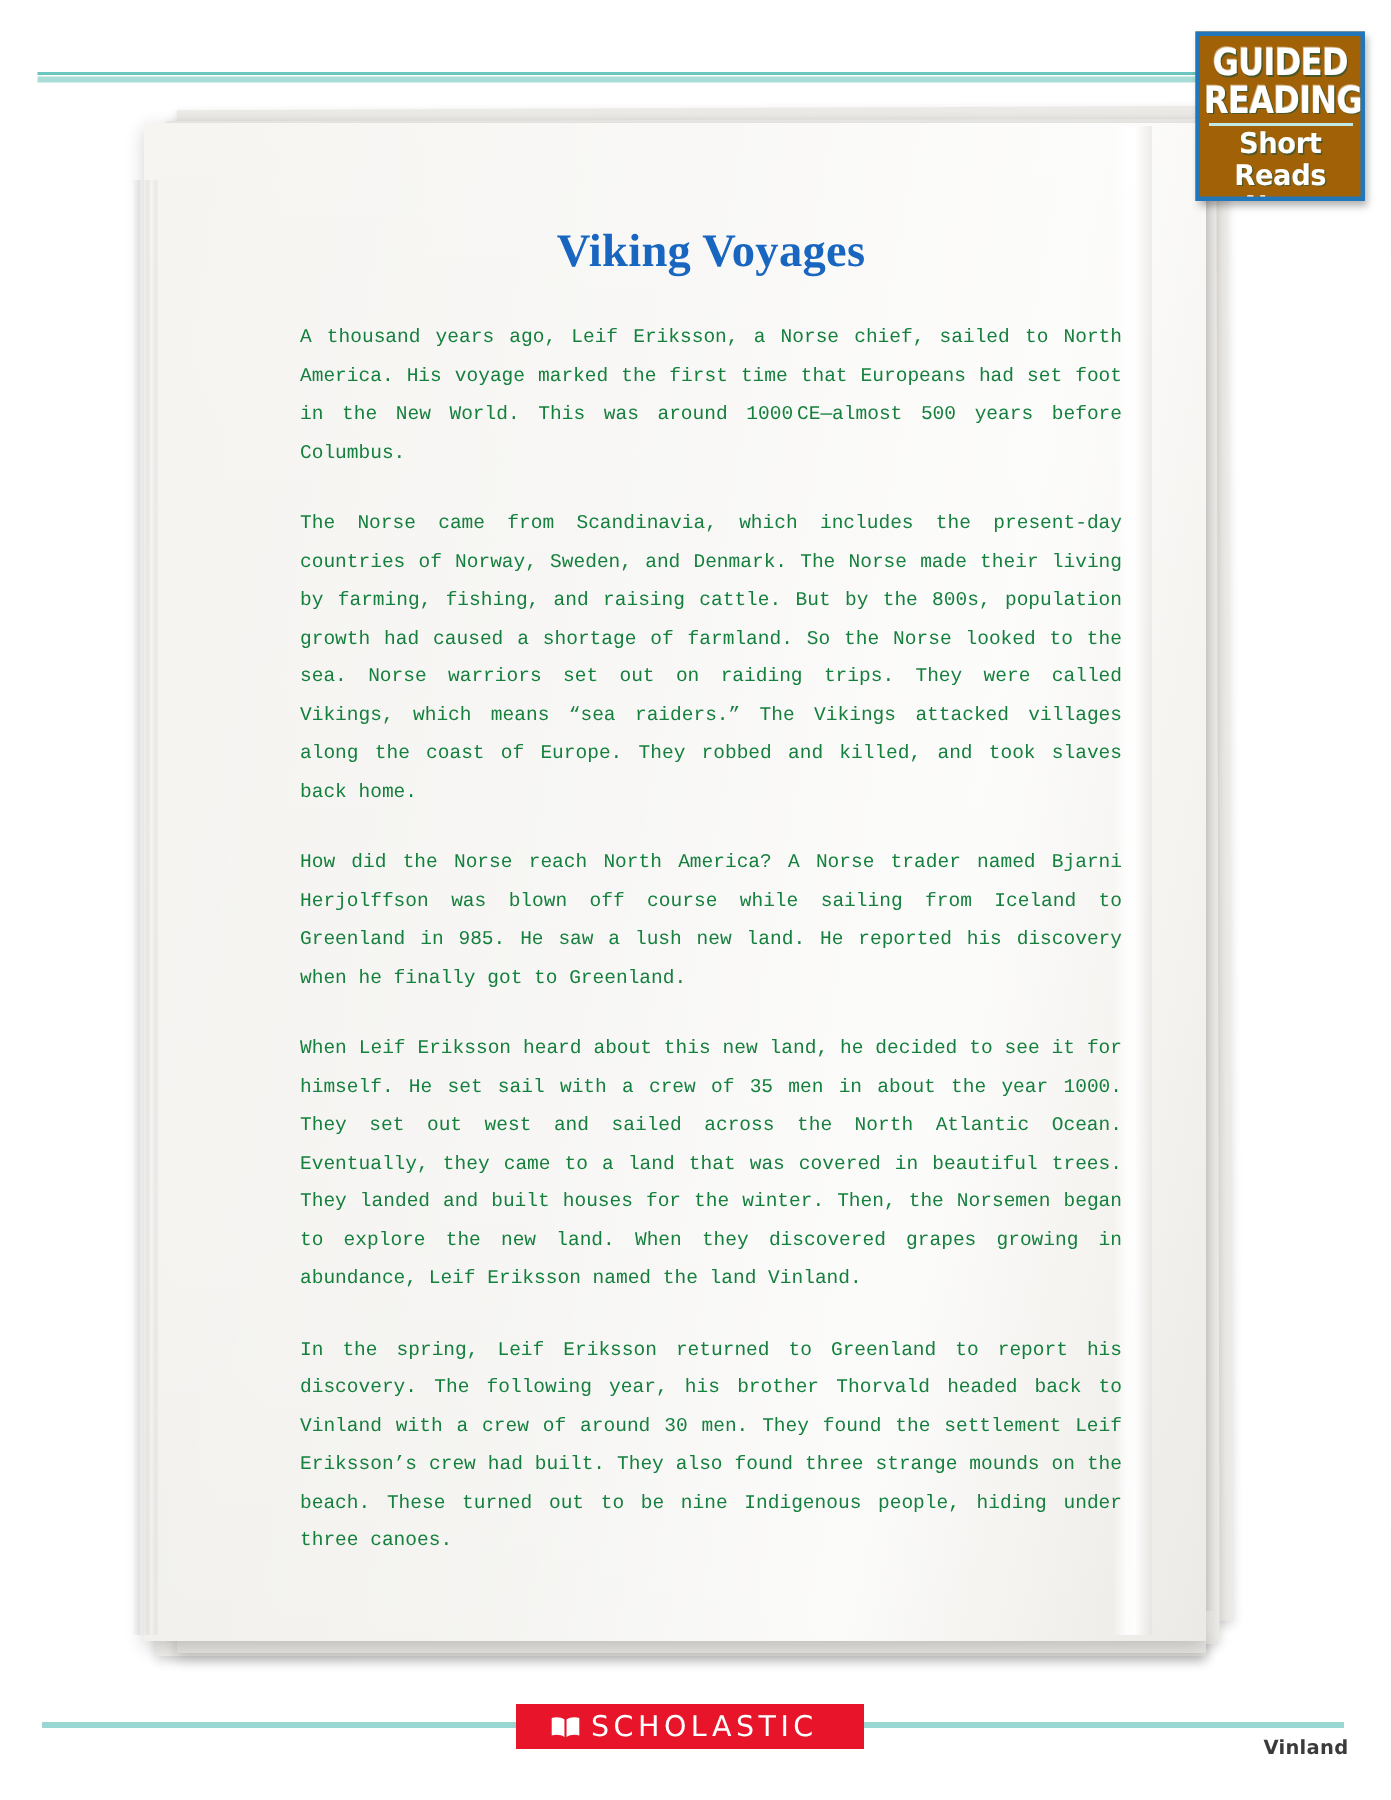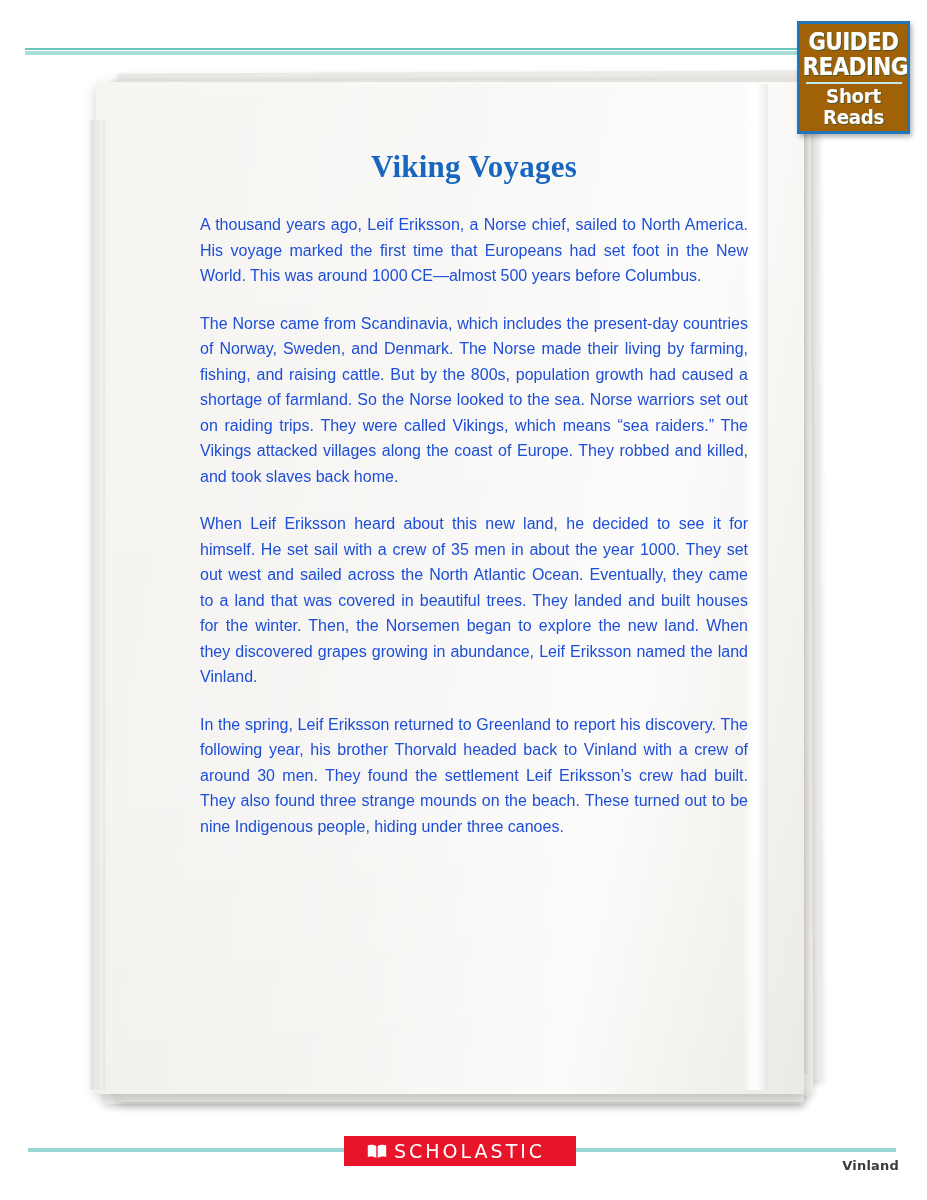--- a/index.html
+++ b/index.html
@@ -159,24 +159,24 @@
     text-align: center;
     font-family: "Liberation Serif", serif;
     font-weight: bold;
     font-size: 31px;
     line-height: 34px;
     color: #1866c0;
     letter-spacing: 0.2px;
   }
   #article p {
     margin: 0 0 22px 0;
-    font-family: Liberation Sans, sans-serif;
-    font-size: 16px;
+    font-family: Liberation Mono, monospace;
+    font-size: 13px;
     line-height: 25.5px;
-    color: #1d4ed8;
+    color: #15803d;
     text-align: justify;
     text-align-last: left;
     hyphens: none;
   }
   #article p:last-child { margin-bottom: 0; }
 
   
   #scholastic-logo {
     position: absolute;
     left: 344px;
@@ -233,20 +233,21 @@
   <div class="bigline">READING</div>
   <div class="rule"></div>
   <div class="smline">Short Reads</div>
   <div class="smline">Non-fiction</div>
 </div>
 
 <div id="article">
   <h1>Viking Voyages</h1>
   <p>A thousand years ago, Leif Eriksson, a Norse chief, sailed to North America. His voyage marked the first time that Europeans had set foot in the New World. This was around 1000 CE—almost 500 years before Columbus.</p>
   <p>The Norse came from Scandinavia, which includes the present-day countries of Norway, Sweden, and Denmark. The Norse made their living by farming, fishing, and raising cattle. But by the 800s, population growth had caused a shortage of farmland. So the Norse looked to the sea. Norse warriors set out on raiding trips. They were called Vikings, which means “sea raiders.” The Vikings attacked villages along the coast of Europe. They robbed and killed, and took slaves back home.</p>
+  <p>How did the Norse reach North America? A Norse trader named Bjarni Herjolffson was blown off course while sailing from Iceland to Greenland in 985. He saw a lush new land. He reported his discovery when he finally got to Greenland.</p>
   <p>When Leif Eriksson heard about this new land, he decided to see it for himself. He set sail with a crew of 35 men in about the year 1000. They set out west and sailed across the North Atlantic Ocean. Eventually, they came to a land that was covered in beautiful trees. They landed and built houses for the winter. Then, the Norsemen began to explore the new land. When they discovered grapes growing in abundance, Leif Eriksson named the land Vinland.</p>
   <p>In the spring, Leif Eriksson returned to Greenland to report his discovery. The following year, his brother Thorvald headed back to Vinland with a crew of around 30 men. They found the settlement Leif Eriksson’s crew had built. They also found three strange mounds on the beach. These turned out to be nine Indigenous people, hiding under three canoes.</p>
 </div>
 
 <div id="bottom-rule"></div>
 
 <div id="scholastic-logo">
   <svg class="book" viewBox="0 0 20 15">
     <path d="M0.8 1.4 C3.6 0.4 7.2 0.8 9.3 2.3 L9.3 14.0 C7.2 12.5 3.6 12.1 0.8 13.0 Z" fill="#ffffff"></path>
     <path d="M19.2 1.4 C16.4 0.4 12.8 0.8 10.7 2.3 L10.7 14.0 C12.8 12.5 16.4 12.1 19.2 13.0 Z" fill="#ffffff"></path>

